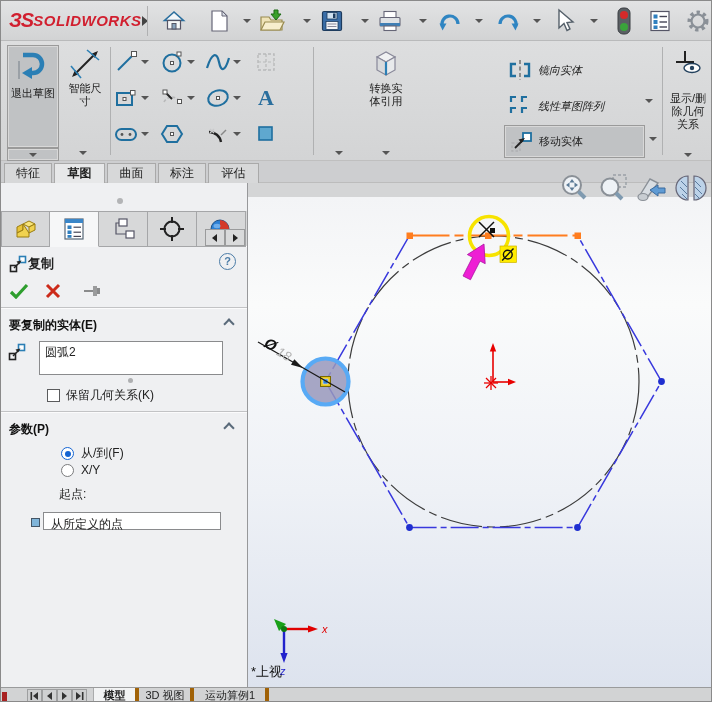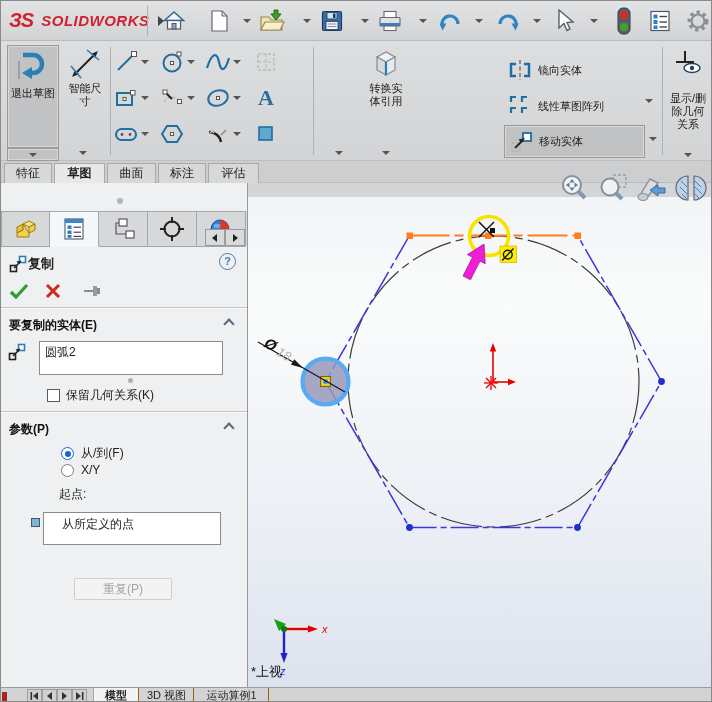--- a/index.html
+++ b/index.html
@@ -6,38 +6,38 @@
   html,body { width:712px; height:702px; }
   body {
     font-family:"Liberation Sans","DejaVu Sans",sans-serif;
     font-size:12px; color:#222; background:#d6d7d8; position:relative;
     overflow:hidden; border:1px solid #8a8a8a;
   }
   .abs { position:absolute; }
   
   #toolbar1 { position:absolute; left:0; top:0; width:712px; height:40px;
     background:linear-gradient(#e2e3e4,#d2d3d4); border-bottom:1px solid #b9babb; }
-  .logo { position:absolute; left:8px; top:8px; display:flex; align-items:center; gap:8px; }
+  .logo { position:absolute; left:8px; top:8px; display:flex; align-items:center; gap:0; }
   .logo-glyph { color:#d11f2f; font-weight:bold; font-style:italic; font-size:20px; letter-spacing:-1px;}
   .logo-text { color:#d11f2f; font-weight:bold; font-style:italic; font-size:15px; letter-spacing:.5px;}
   .flyout { width:0;height:0;border-top:5px solid transparent;border-bottom:5px solid transparent;border-left:6px solid #444; }
   .vsep { position:absolute; top:5px; width:1px; height:30px; background:#b0b1b2; }
   .tbtn { position:absolute; top:4px; width:30px; height:32px; display:flex; align-items:center; justify-content:center; cursor:pointer; }
   .dd { width:0;height:0;border-left:4px solid transparent;border-right:4px solid transparent;border-top:4px solid #555; }
   
   #ribbon { position:absolute; left:0; top:40px; width:712px; height:120px;
     background:linear-gradient(#dddedf,#d3d4d5); border-bottom:1px solid #bfbfbf; }
   .big-btn { position:absolute; border:1px solid #9a9a9a; text-align:center; }
   .pressed { background:#c0c2c4; box-shadow:inset 0 0 0 1px #d8d8d8; }
   .lbl2 { font-size:11px; line-height:13px; color:#222; }
   .gray  { color:#a2a2a2 !important; }
   .ric { display:block; margin:3px auto 1px; }
   .cell { position:absolute; width:26px; height:26px; display:flex; align-items:center; justify-content:center; cursor:pointer; }
   .cell-dd { position:absolute; width:10px; height:26px; display:flex; align-items:center; justify-content:center; cursor:pointer; }
-  .rrow { position:absolute; left:506px; width:152px; height:30px; display:flex; align-items:center; gap:5px; font-size:11px; cursor:pointer; }
+  .rrow { position:absolute; left:506px; width:152px; height:30px; display:flex; align-items:center; gap:5px; font-size:11px; cursor:pointer;font-style:italic; }
   
   #ribbontabs { position:absolute; left:0; top:160px; width:712px; height:22px; background:#cdced0; border-bottom:1px solid #bcbcbc;}
   .rtab { position:absolute; top:2px; height:20px; line-height:19px; text-align:center; font-size:12px;
     background:#d7d8d9; border:1px solid #a9a9a9; border-bottom:none; cursor:pointer; }
   .rtab.active { background:#e7e8e9; font-weight:bold; }
   
   #main { position:absolute; left:0; top:182px; width:712px; height:504px; background:#d4d5d6; }
   #panel { position:absolute; left:0; top:0; width:247px; height:504px; background:#eff0f2; border-right:1px solid #97989a; }
   .splitdot { position:absolute; left:116px; top:15px; width:6px; height:6px; border-radius:50%; background:#b3b4b6; }
   #paneltabs { position:absolute; left:0; top:28px; width:246px; height:36px; background:#d7d8d9; border-bottom:1px solid #fff; display:flex; }
@@ -54,36 +54,36 @@
   .sec-head { position:absolute; left:8px; font-weight:bold; font-size:12px; color:#111; }
   .chev { position:absolute; left:224px; width:8px; height:8px; border-left:2px solid #5a6a7a; border-top:2px solid #5a6a7a; transform:rotate(45deg); cursor:pointer;}
   .listbox { position:absolute; left:38px; top:158px; width:184px; height:34px; background:#fff; border:1px solid #8a8b8d; font-size:12px; padding:2px 5px; cursor:text;}
   .resizedot { position:absolute; left:127px; top:195px; width:5px; height:5px; border-radius:50%; background:#aeafb1; }
   .cbrow { position:absolute; left:46px; top:204px; display:flex; align-items:center; gap:6px; cursor:pointer;}
   .cb { width:13px; height:13px; background:#fff; border:1px solid #5a5b5d; }
   .radio { width:13px; height:13px; border:1px solid #7a7b7d; border-radius:50%; background:#fff; position:relative; }
   .radio.sel { border-color:#1464d2; }
   .radio.sel::after { content:""; position:absolute; left:2.5px; top:2.5px; width:6px; height:6px; border-radius:50%; background:#1464d2; }
   .radiorow { position:absolute; left:60px; display:flex; gap:7px; align-items:center; cursor:pointer; }
-  .inputbox { position:absolute; left:42px; top:329px; width:178px; height:33px; background:#fff; border:1px solid #8a8b8d; font-size:12px; padding:3px 18px; cursor:text;}
+  .inputbox { position:absolute; left:42px; top:329px; width:178px; height:18px; background:#fff; border:1px solid #8a8b8d; font-size:12px; padding:3px 7px; cursor:text;}
   .sq-ico { position:absolute; left:30px; top:335px; width:9px; height:9px; background:#7fb4d9; border:1px solid #456; }
   .repeat-btn { position:absolute; left:73px; top:395px; width:98px; height:22px; background:#f3f3f3; border:1px solid #cfcfcf;
     border-radius:2px; color:#a5a5a5; font-size:12px; text-align:center; line-height:20px; }
   
   #viewport { position:absolute; left:247px; top:14px; width:465px; height:490px;
     background:linear-gradient(180deg,#f3f4f6 0%,#fafbfb 22%,#eef1f6 60%,#dde3ee 100%); overflow:hidden;}
   #hud { position:absolute; left:556px; top:-12px; display:flex; gap:5px; }
   .hud-btn { width:34px; height:33px; display:flex; align-items:center; justify-content:center; cursor:pointer; }
   .viewlabel { position:absolute; left:3px; top:466px; font-size:13px; font-weight:normal; color:#111; }
   
   #statusbar { position:absolute; left:0; top:686px; width:712px; height:16px; background:#d2d3d4; border-top:1px solid #9a9b9c; }
   .redmark { position:absolute; left:1px; top:4px; width:5px; height:9px; background:#a82222; }
   .navbtns { position:absolute; left:26px; top:1px; display:flex; }
   .nb { width:15px; height:13px; background:#cfd0d1; border:1px solid #9e9fa0; display:flex; align-items:center; justify-content:center; cursor:pointer;}
-  .stab { position:absolute; top:0px; height:15px; line-height:15px; text-align:center; font-size:11px; border-right:1px solid #a16207; cursor:pointer;}
+  .stab { position:absolute; top:0px; height:15px; line-height:15px; text-align:center; font-size:11px; border-right:4px solid #a16207; cursor:pointer;}
   .stab.active { background:#f2f3f4; border-left:1px solid #aaabac; font-weight:bold; }
   text { font-family:"Liberation Sans","DejaVu Sans",sans-serif; }
 </style>
 </head>
 <body>
 
 <div id="toolbar1">
   <div class="logo">
     <span class="logo-glyph">ЗS</span>
     <span class="logo-text">SOLIDWORKS</span>
@@ -504,21 +504,20 @@
       <span>从/到(F)</span>
     </div>
     <div class="radiorow" style="top:280px">
       <span class="radio"></span>
       <span>X/Y</span>
     </div>
     <div class="abs" style="left:58px;top:303px">起点:</div>
     <div class="sq-ico"></div>
     <div class="inputbox">从所定义的点</div>
 
-    <div class="repeat-btn">重复(P)</div>
   </div>
 
   <div id="viewport">
     <svg width="465" height="490" viewBox="0 0 465 490">
 
       <circle cx="245.5" cy="184.5" r="145.5" fill="none" stroke="#3c3c3c" stroke-width="1.2" stroke-dasharray="42 5 8 5"></circle>
 
       <path d="M161.5,38.5 L77.5,184.5 L161.5,330.5 L329.5,330.5 L413.5,184.5 L329.5,38.5" fill="none" stroke="#3838dd" stroke-width="1.5" stroke-dasharray="28 4 6 4"></path>
 
       <line x1="161.5" y1="38.5" x2="329.5" y2="38.5" stroke="#ff7d1e" stroke-width="2.2" stroke-dasharray="40 5 9 5"></line>

